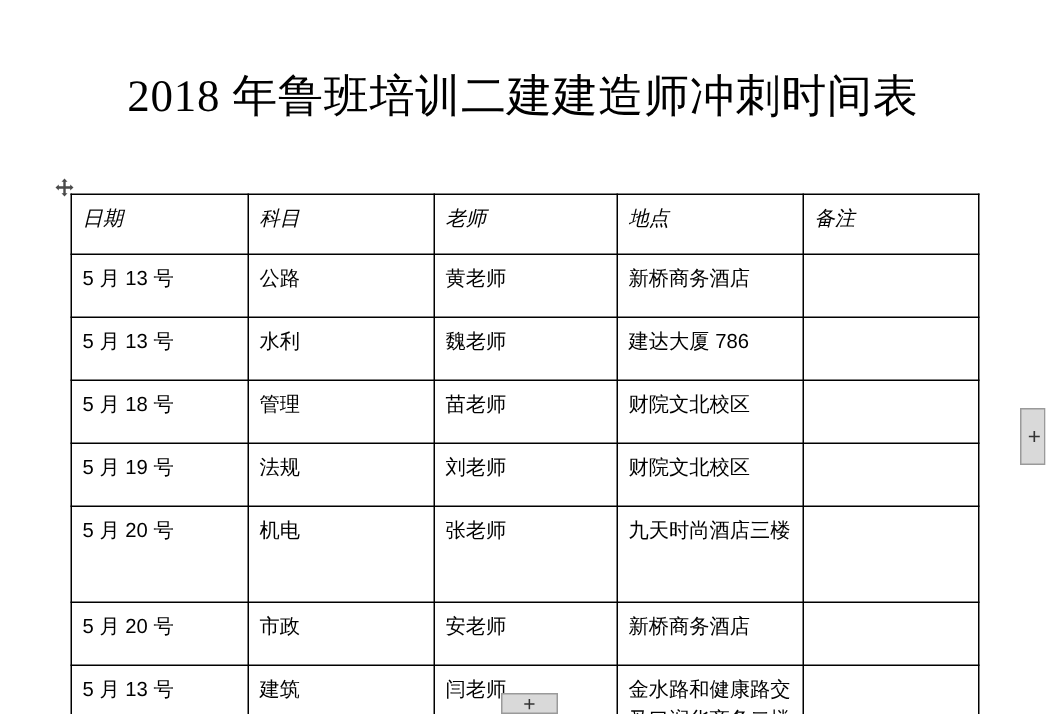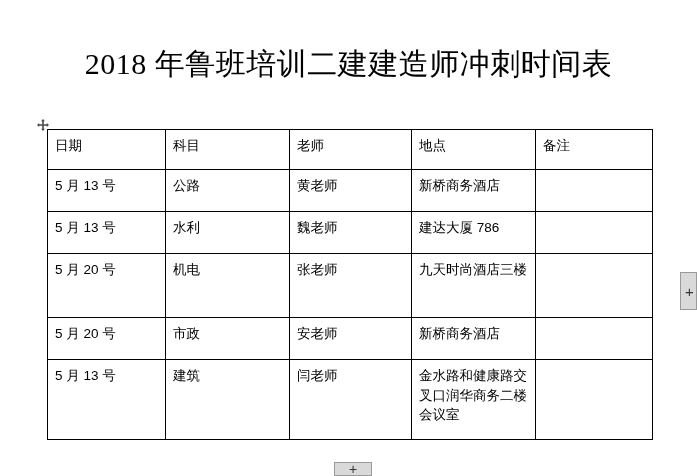--- a/index.html
+++ b/index.html
@@ -54,20 +54,21 @@
     word-break: break-all;
   }
   col.c0 { width: 118px; }
   col.c1 { width: 124px; }
   col.c2 { width: 122px; }
   col.c3 { width: 124px; }
   col.c4 { width: 117px; }
 
   tr.header-row td {
     height: 26px;
+    font-style: italic;
   }
   tr.body-row td {
     height: 28px;
   }
   tr.tall-row td {
     height: 50px;
   }
   tr.tallest-row td {
     height: 66px;
   }
@@ -175,21 +176,35 @@
         </tr>
 
         <tr class="body-row">
           <td>5 月 13 号</td>
           <td>水利</td>
           <td>魏老师</td>
           <td>建达大厦 786</td>
           <td></td>
         </tr>
 
-
+        <tr class="body-row">
+          <td>5 月 18 号</td>
+          <td>管理</td>
+          <td>苗老师</td>
+          <td>财院文北校区</td>
+          <td></td>
+        </tr>
+
+        <tr class="body-row">
+          <td>5 月 19 号</td>
+          <td>法规</td>
+          <td>刘老师</td>
+          <td>财院文北校区</td>
+          <td></td>
+        </tr>
 
         <tr class="tall-row">
           <td>5 月 20 号</td>
           <td>机电</td>
           <td>张老师</td>
           <td>九天时尚酒店三楼</td>
           <td></td>
         </tr>
 
         <tr class="body-row">

